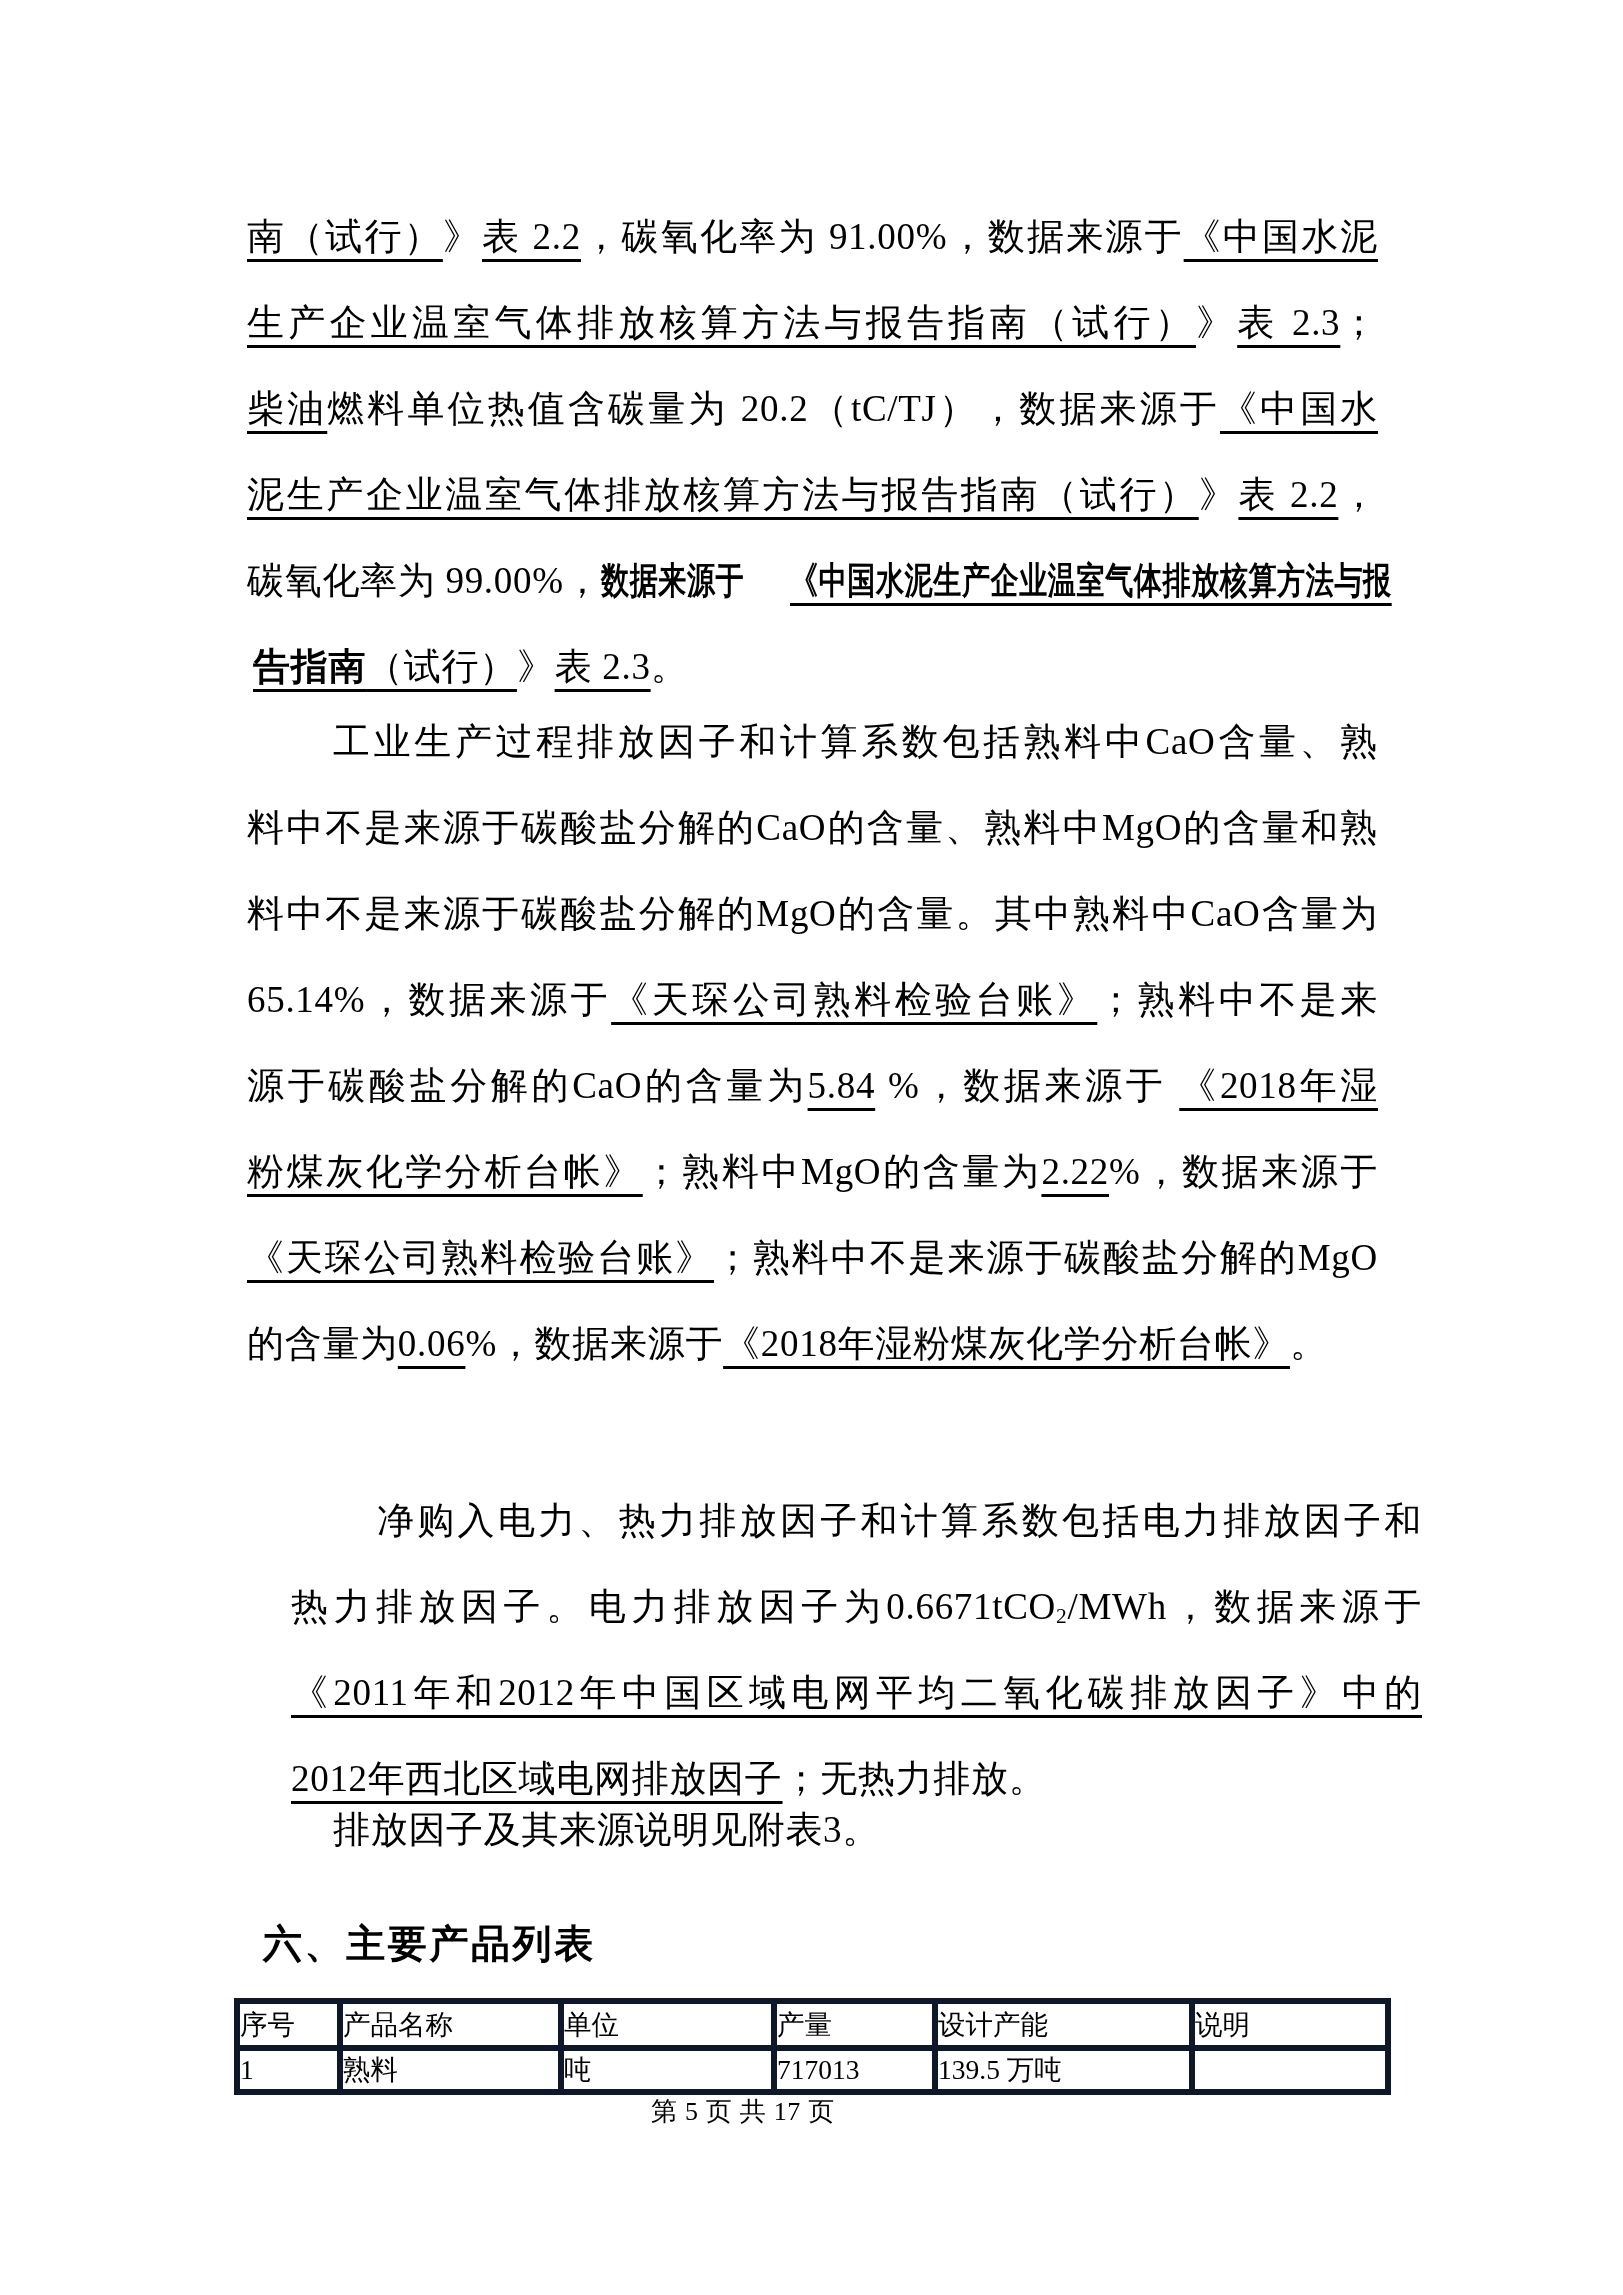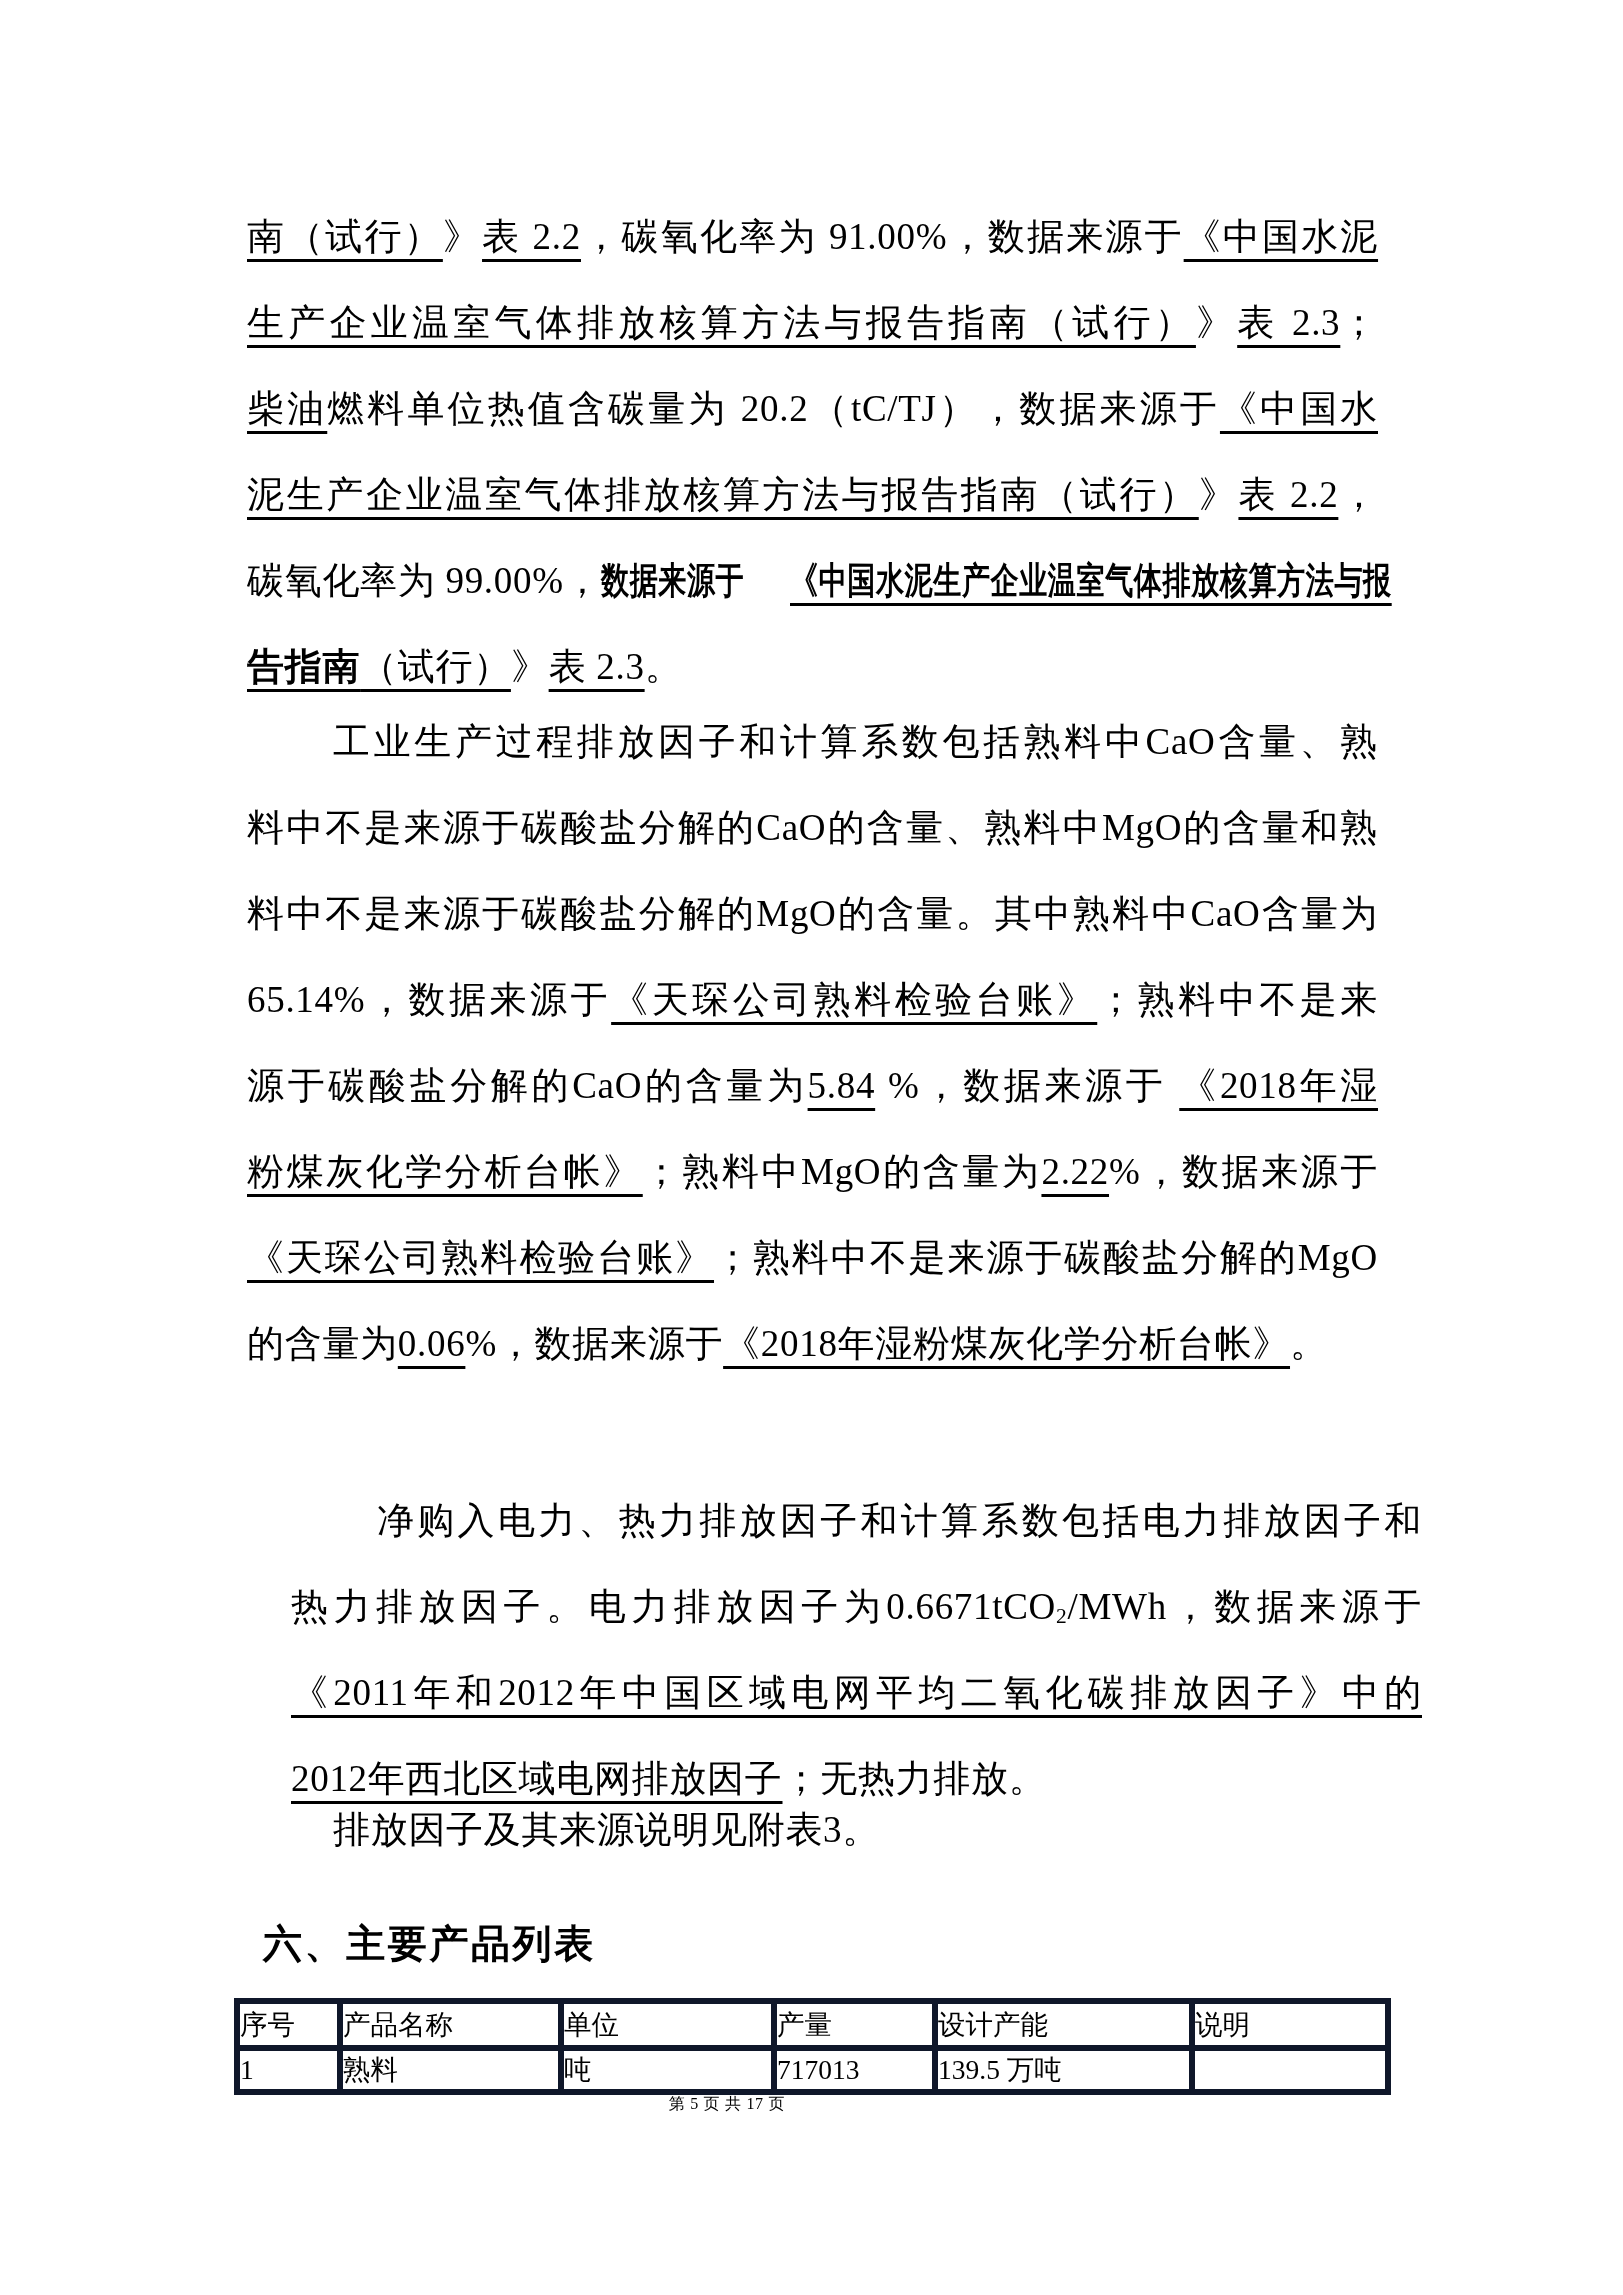--- a/index.html
+++ b/index.html
@@ -33,20 +33,21 @@
   .cond{
     display:inline-block;
     transform:scaleX(0.76);
     transform-origin:0 50%;
     font-family:"Liberation Sans","DejaVu Sans",sans-serif;
     font-weight:600;
   }
   .hei{
     font-family:"Liberation Sans","DejaVu Sans",sans-serif;
     font-weight:600;
+    margin-left:6px;
   }
   .sub{font-size:0.58em;vertical-align:-0.18em;}
   
   .section-header{
     position:absolute;left:247px;top:1901px;margin:16px;
     font-family:"Liberation Sans","DejaVu Sans",sans-serif;
     font-size:39px;font-weight:700;
     letter-spacing:2.6px;
   }
   
@@ -65,23 +66,23 @@
     border:6px solid #0f172a;
     text-align:left;vertical-align:middle;
     font-weight:normal;
     padding:0;
     overflow:hidden;
   }
   table.products th{height:41px;border-bottom:2.6px solid #000;}
   table.products td{height:38px;}
   
   .footer{
-    position:absolute;left:0;top:2094px;width:100%;
+    position:absolute;left:16px;top:2094px;width:100%;
     text-align:center;
-    font-size:16px;
+    font-size:26px;
     letter-spacing:0.7px;
   }
 </style>
 </head>
 <body>
 
 <div class="page">
 
   <div id="doc-body">
       <div class="para p1">

